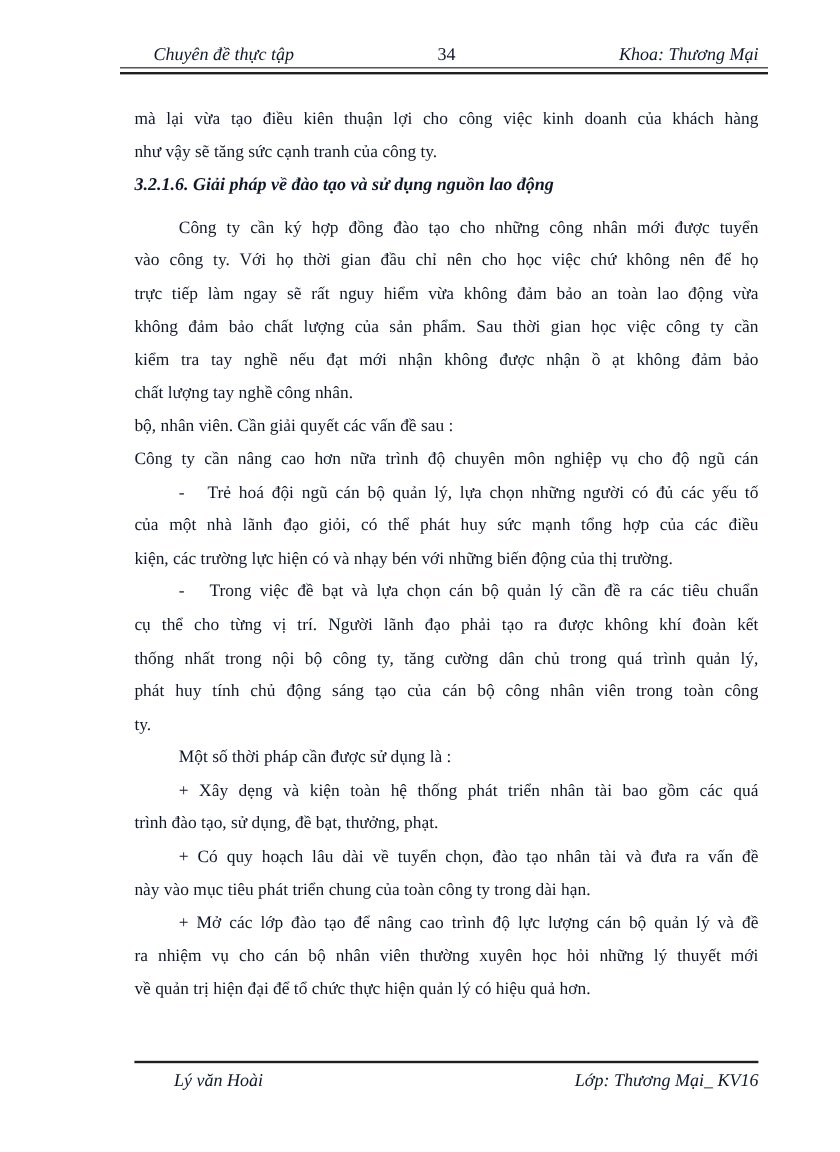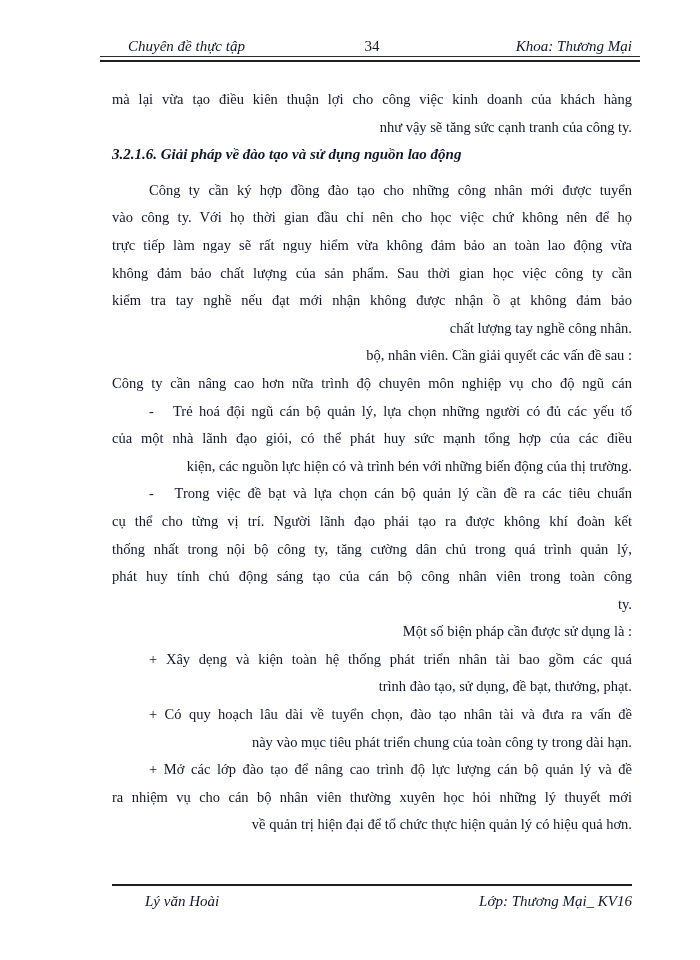--- a/index.html
+++ b/index.html
@@ -39,21 +39,21 @@
   
   .body-text {
     position: absolute;
     top: 86px; left: 112px; width: 520px;
     font-size: 14.5px;
   }
   .ln {
     height: 27.6px;
     line-height: 27.6px;
     white-space: normal;
-    text-align: right;
+    text-align: left;
   }
   .j {
     text-align: justify;
     text-align-last: justify;
   }
   .ind { text-indent: 37px; }
   .head {
     font-weight: bold;
     font-style: italic;
     font-size: 15px;
@@ -94,27 +94,27 @@
     <div class="ln j ind">Công ty cần ký hợp đồng đào tạo cho những công nhân mới được tuyển</div>
     <div class="ln j">vào công ty. Với họ thời gian đầu chỉ nên cho học việc chứ không nên để họ</div>
     <div class="ln j">trực tiếp làm ngay sẽ rất nguy hiểm vừa không đảm bảo an toàn lao động vừa</div>
     <div class="ln j">không đảm bảo chất lượng của sản phẩm. Sau thời gian học việc công ty cần</div>
     <div class="ln j">kiểm tra tay nghề nếu đạt mới nhận không được nhận ồ ạt không đảm bảo</div>
     <div class="ln">chất lượng tay nghề công nhân.</div>
     <div class="ln">bộ, nhân viên. Cần giải quyết các vấn đề sau :</div>
     <div class="ln j">Công ty cần nâng cao hơn nữa trình độ chuyên môn nghiệp vụ cho độ ngũ cán</div>
     <div class="ln j ind">-&nbsp;&nbsp; Trẻ hoá đội ngũ cán bộ quản lý, lựa chọn những người có đủ các yếu tố</div>
     <div class="ln j">của một nhà lãnh đạo giỏi, có thể phát huy sức mạnh tổng hợp của các điều</div>
-    <div class="ln">kiện, các nguồn lực hiện có và trình bén với những biến động của thị trường.</div>
+    <div class="ln">kiện, các trường lực hiện có và nhạy bén với những biến động của thị trường.</div>
     <div class="ln j ind">-&nbsp;&nbsp; Trong việc đề bạt và lựa chọn cán bộ quản lý cần đề ra các tiêu chuẩn</div>
     <div class="ln j">cụ thể cho từng vị trí. Người lãnh đạo phải tạo ra được không khí đoàn kết</div>
     <div class="ln j">thống nhất trong nội bộ công ty, tăng cường dân chủ trong quá trình quản lý,</div>
     <div class="ln j">phát huy tính chủ động sáng tạo của cán bộ công nhân viên trong toàn công</div>
     <div class="ln">ty.</div>
-    <div class="ln ind">Một số biện pháp cần được sử dụng là :</div>
+    <div class="ln ind">Một số thời pháp cần được sử dụng là :</div>
     <div class="ln j ind">+ Xây dẹng và kiện toàn hệ thống phát triển nhân tài bao gồm các quá</div>
     <div class="ln">trình đào tạo, sử dụng, đề bạt, thưởng, phạt.</div>
     <div class="ln j ind">+ Có quy hoạch lâu dài về tuyển chọn, đào tạo nhân tài và đưa ra vấn đề</div>
     <div class="ln">này vào mục tiêu phát triển chung của toàn công ty trong dài hạn.</div>
     <div class="ln j ind">+ Mở các lớp đào tạo để nâng cao trình độ lực lượng cán bộ quản lý và đề</div>
     <div class="ln j">ra nhiệm vụ cho cán bộ nhân viên thường xuyên học hỏi những lý thuyết mới</div>
     <div class="ln">về quản trị hiện đại để tổ chức thực hiện quản lý có hiệu quả hơn.</div>
   </div>
 
   <div class="footer-rule"></div>

